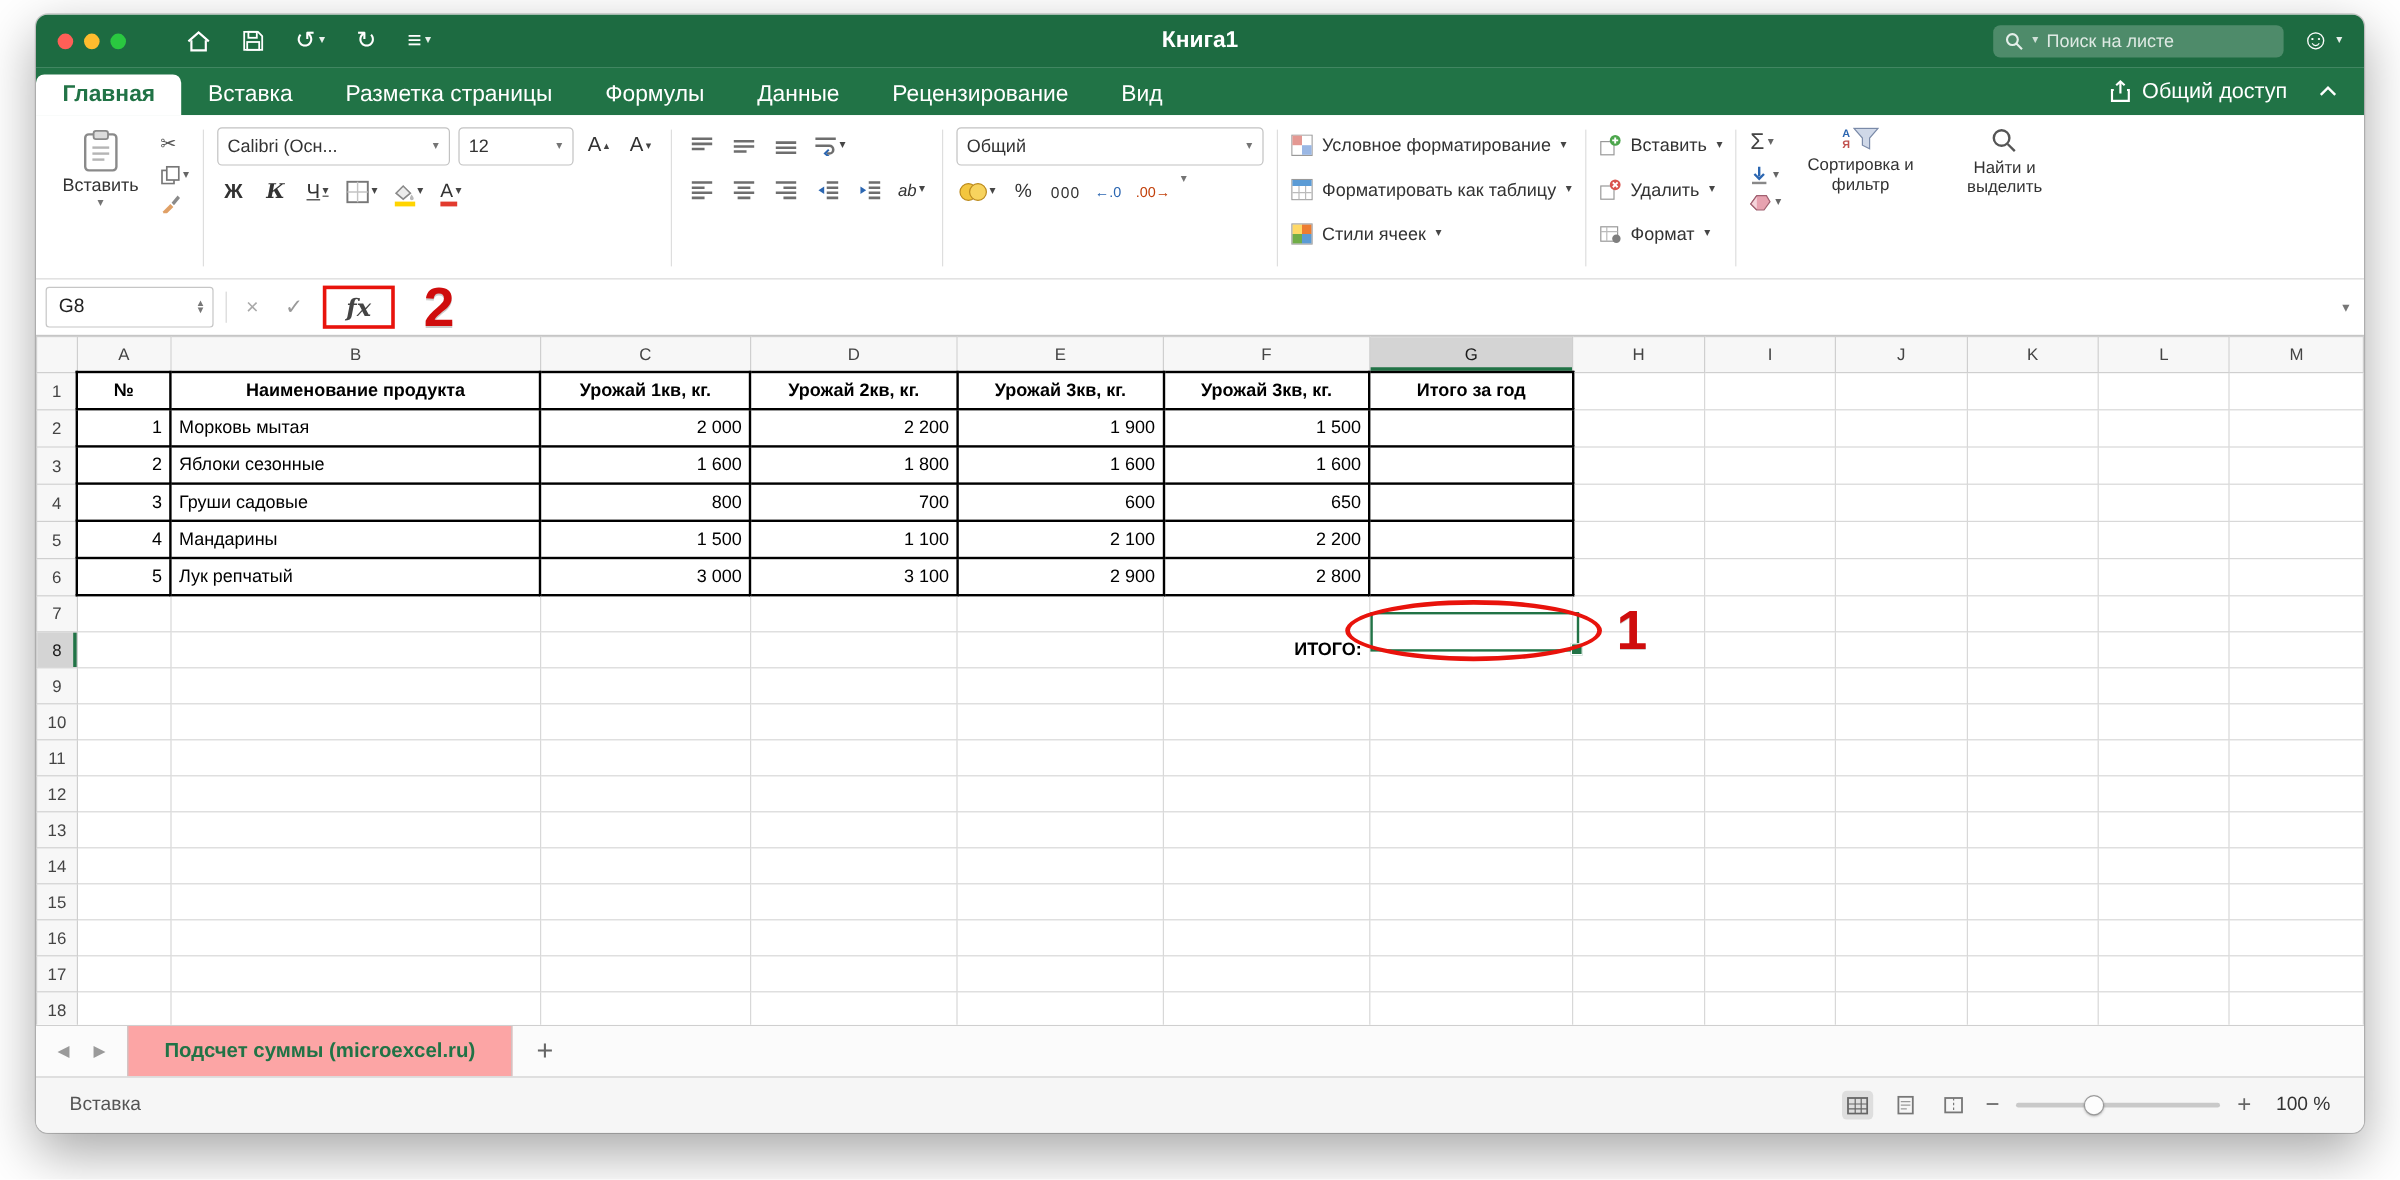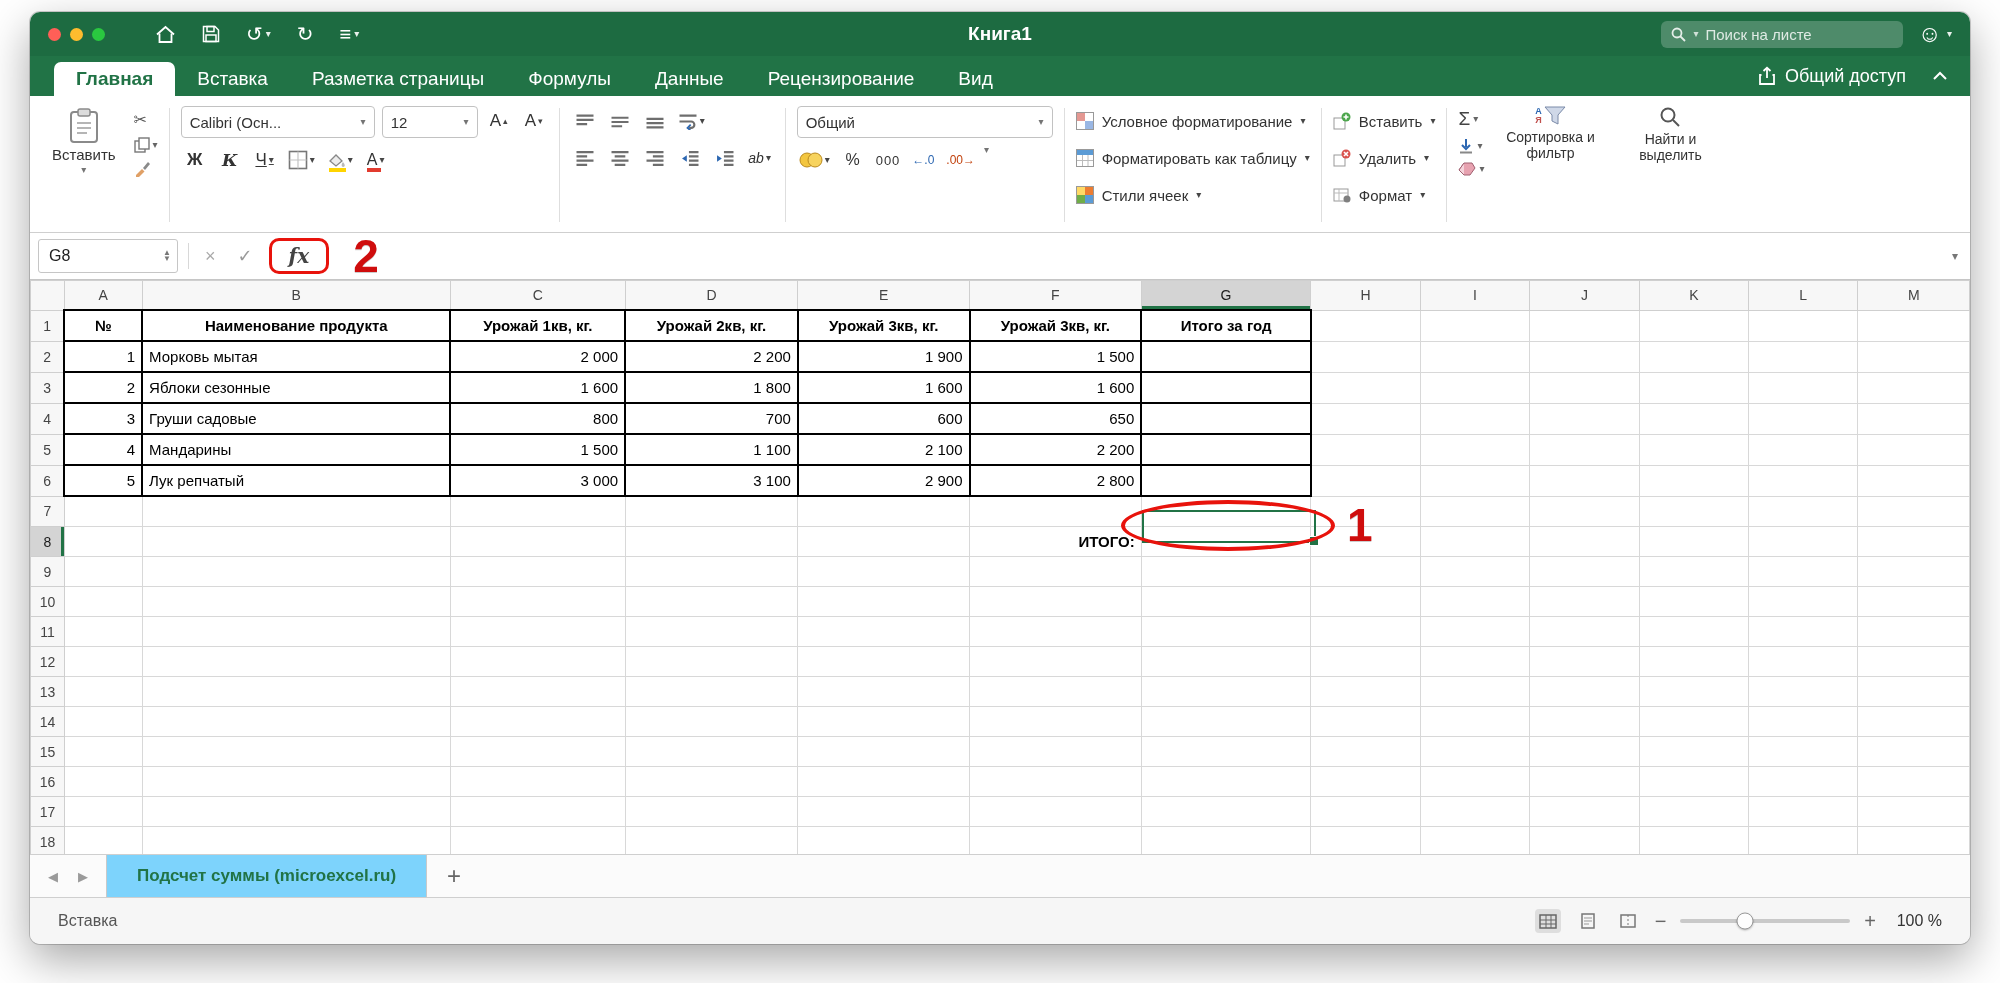--- a/index.html
+++ b/index.html
@@ -18,21 +18,21 @@
   .tb-icons{display:flex;align-items:center;gap:26px;margin-left:50px}
   .tb-btn{display:flex;align-items:center;gap:3px;color:#fff}
   .glyph{font-size:20px;line-height:1}
   .dd{font-size:10px;line-height:1;opacity:.9}
   .tb-title{position:absolute;left:50%;top:50%;transform:translate(-50%,-50%);font-size:19px;font-weight:700}
   .searchbox{margin-left:auto;width:222px;height:27px;background:rgba(255,255,255,.22);border-radius:6px;
              display:flex;align-items:center;gap:7px;padding:0 10px;color:rgba(255,255,255,.82);font-size:15px}
   .account{display:flex;align-items:center;gap:5px;margin:0 18px 0 14px}
 
   
-  .tabrow{flex:0 0 40px;background:var(--green);display:flex;align-items:flex-end;padding-left:24px}
+  .tabrow{flex:0 0 40px;background:var(--green);display:flex;align-items:flex-end;}
   .rtab{height:34px;line-height:34px;padding:0 22px;color:#fff;font-size:19px;border-radius:7px 7px 0 0;cursor:default}
   .rtab.active{background:#fff;color:var(--green);font-weight:700}
   .share{margin-left:auto;display:flex;align-items:center;gap:9px;color:#fff;font-size:18px;height:40px}
   .collapse{margin:0 22px 0 26px;display:flex;align-items:center;height:40px}
 
   
   .ribbon{flex:0 0 122px;background:#fff;border-bottom:1px solid #cfcfcf;display:flex;align-items:stretch;
           padding:8px 8px 6px 14px;gap:8px}
   .vsep{width:1px;background:#dedede;margin:4px 3px}
   .rgroup{display:flex;flex-direction:column;gap:7px;padding-top:2px}
@@ -59,21 +59,21 @@
   .editgroup{flex-direction:row;gap:12px}
 
   
   .formulabar{flex:0 0 42px;background:#fff;border-bottom:1px solid #c6c6c6;display:flex;align-items:center;
               padding:0 10px 0 8px;gap:10px}
   .namebox{width:122px;height:32px;border:1px solid #c6c6c6;border-radius:3px;background:#fff;display:flex;
            align-items:center;padding:0 6px 0 10px;font-size:16px;color:#222}
   .spinner{margin-left:auto;display:flex;flex-direction:column;line-height:.6;color:#777;font-size:8px;gap:1px}
   .fsep{width:1px;height:26px;background:#d8d8d8}
   .fbtn{font-size:18px;color:#a9a9a9;background:none;border:0}
-  .fx-ring{border:3px solid var(--red);border-radius:10px;padding:2px 11px;display:flex;align-items:center}
+  .fx-ring{border:3px solid var(--red);border-radius:0;padding:2px 11px;display:flex;align-items:center}
   .fx{font-family:"DejaVu Serif",serif;font-style:italic;font-weight:700;font-size:20px;color:#444}
   .stepnum{font-size:46px;font-weight:800;color:var(--red-num);line-height:1;text-shadow:0 1px 0 rgba(0,0,0,.2)}
   .step2{margin-left:14px}
   .finput{flex:1;height:30px}
   .fdd{color:#777;font-size:12px;margin-right:2px}
 
   
   .gridwrap{flex:1;position:relative;overflow:hidden;background:#fff}
   #grid{position:absolute;left:0;top:0}
   table.sheet{border-collapse:collapse;table-layout:fixed}
@@ -90,21 +90,21 @@
   .sheet td.name{text-align:left}
   .sheet td.total{font-weight:700;text-align:right;text-transform:uppercase}
   .selbox{position:absolute;border:2px solid var(--green);pointer-events:none}
   .handle{position:absolute;right:-5px;bottom:-5px;width:8px;height:8px;background:var(--green);border:1px solid #fff}
   .ellipse{position:absolute;border:4px solid var(--red);border-radius:50%;pointer-events:none}
   .step1{position:absolute}
 
   
   .sheetbar{flex:0 0 42px;background:#fbfbfb;border-top:1px solid #cfcfcf;display:flex;align-items:stretch}
   .snav{display:flex;align-items:center;gap:20px;padding:0 18px;color:#9a9a9a;font-size:13px}
-  .sheettab{display:flex;align-items:center;padding:0 30px;background:#7dd3fc;border-left:1px solid #c9c9c9;
+  .sheettab{display:flex;align-items:center;padding:0 30px;background:#fca5a5;border-left:1px solid #c9c9c9;
             border-right:1px solid #c9c9c9;color:var(--green);font-weight:700;font-size:17px}
   .addsheet{display:flex;align-items:center;padding:0 20px;color:#666;font-size:24px}
 
   
   .statusbar{flex:0 0 46px;background:#f6f6f6;border-top:1px solid #cfcfcf;display:flex;align-items:center;
              padding:0 28px;font-size:16px;color:#555}
   .statusright{margin-left:auto;display:flex;align-items:center;gap:14px}
   .viewicon{display:flex;align-items:center;justify-content:center;width:26px;height:24px;border-radius:4px}
   .viewicon.active{background:#dedede}
   .zoomtrack{width:170px;height:4px;background:#c9c9c9;border-radius:2px;position:relative}

